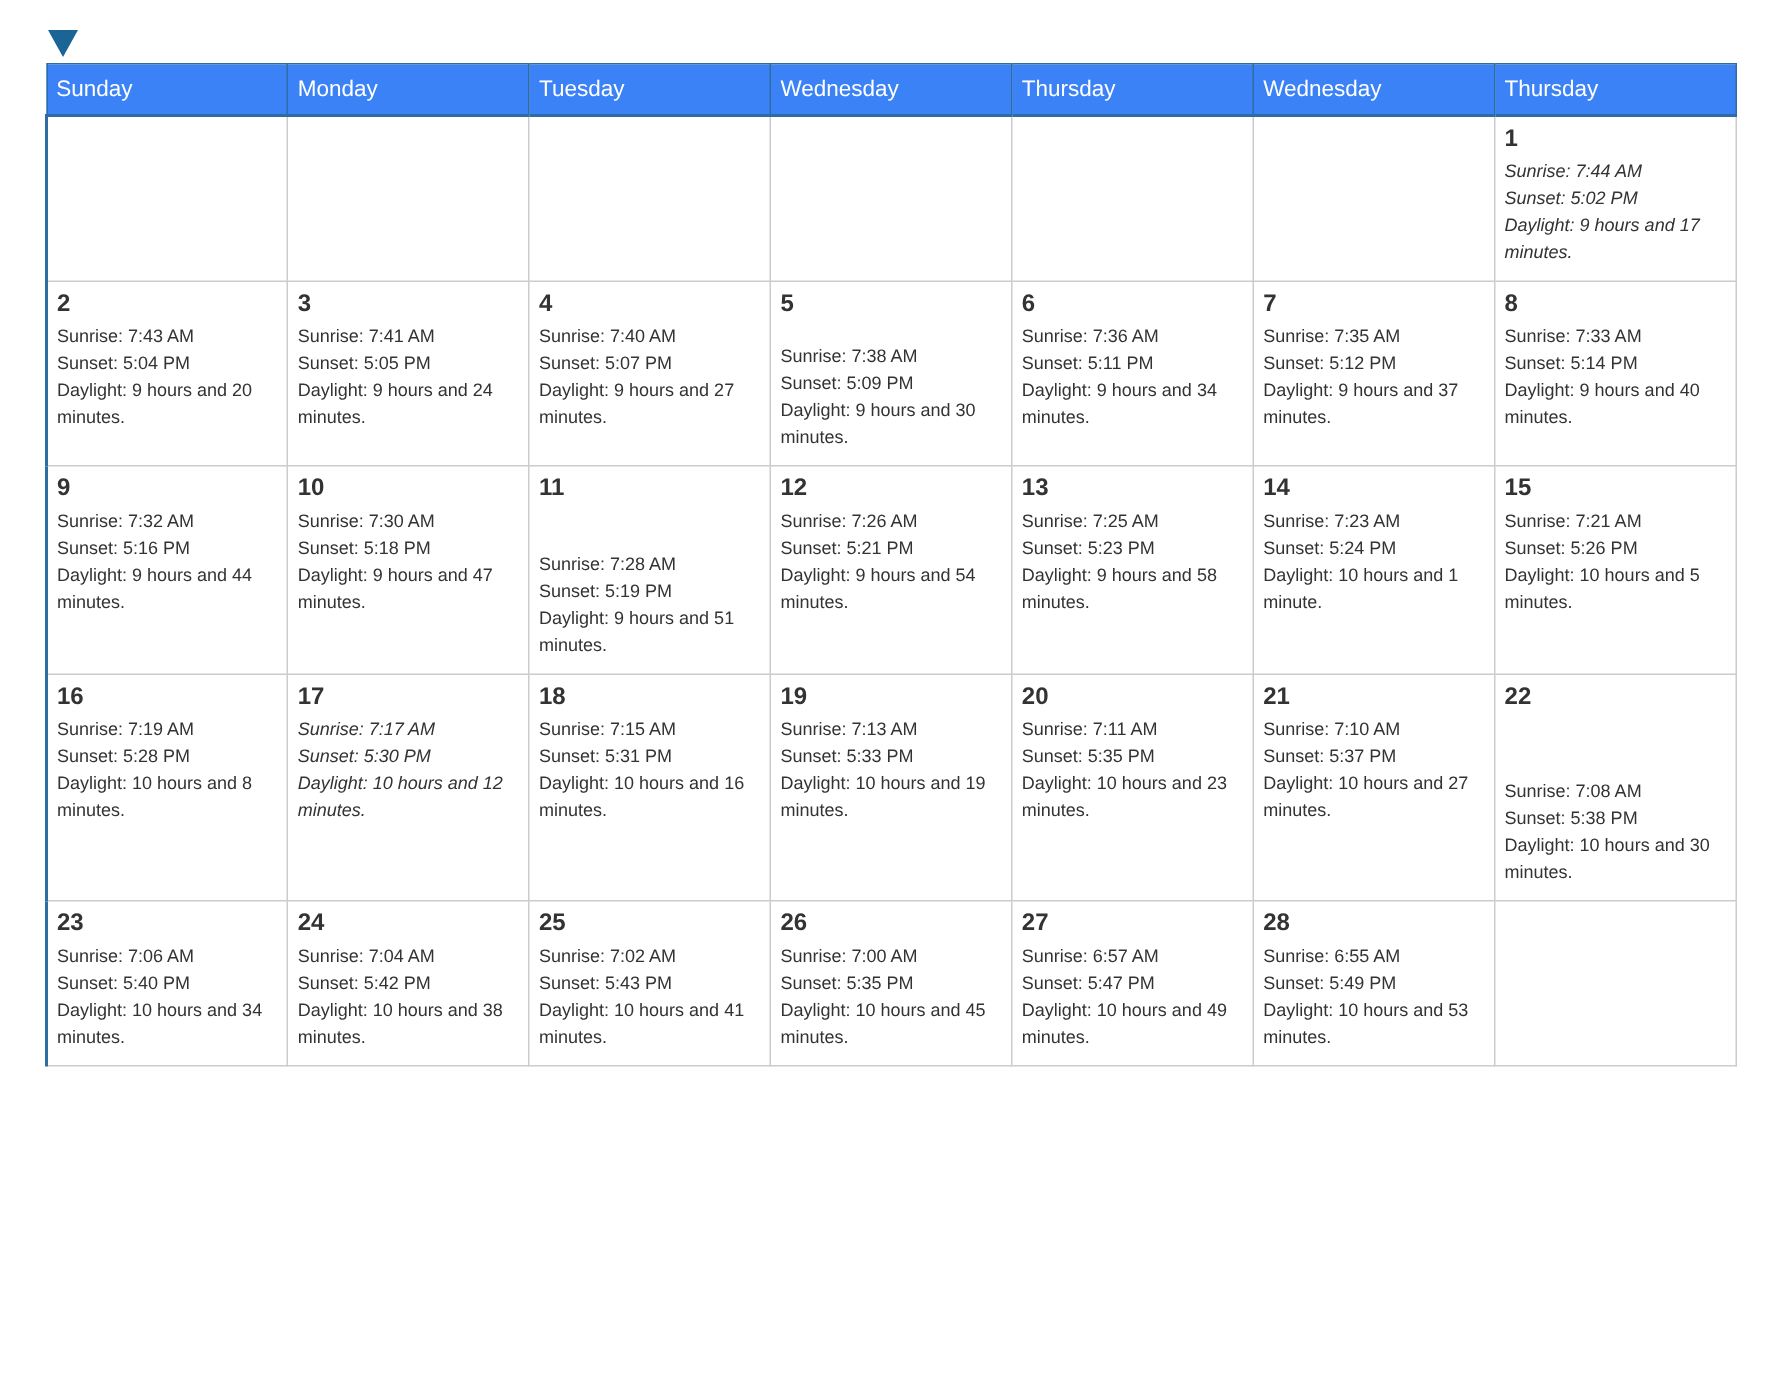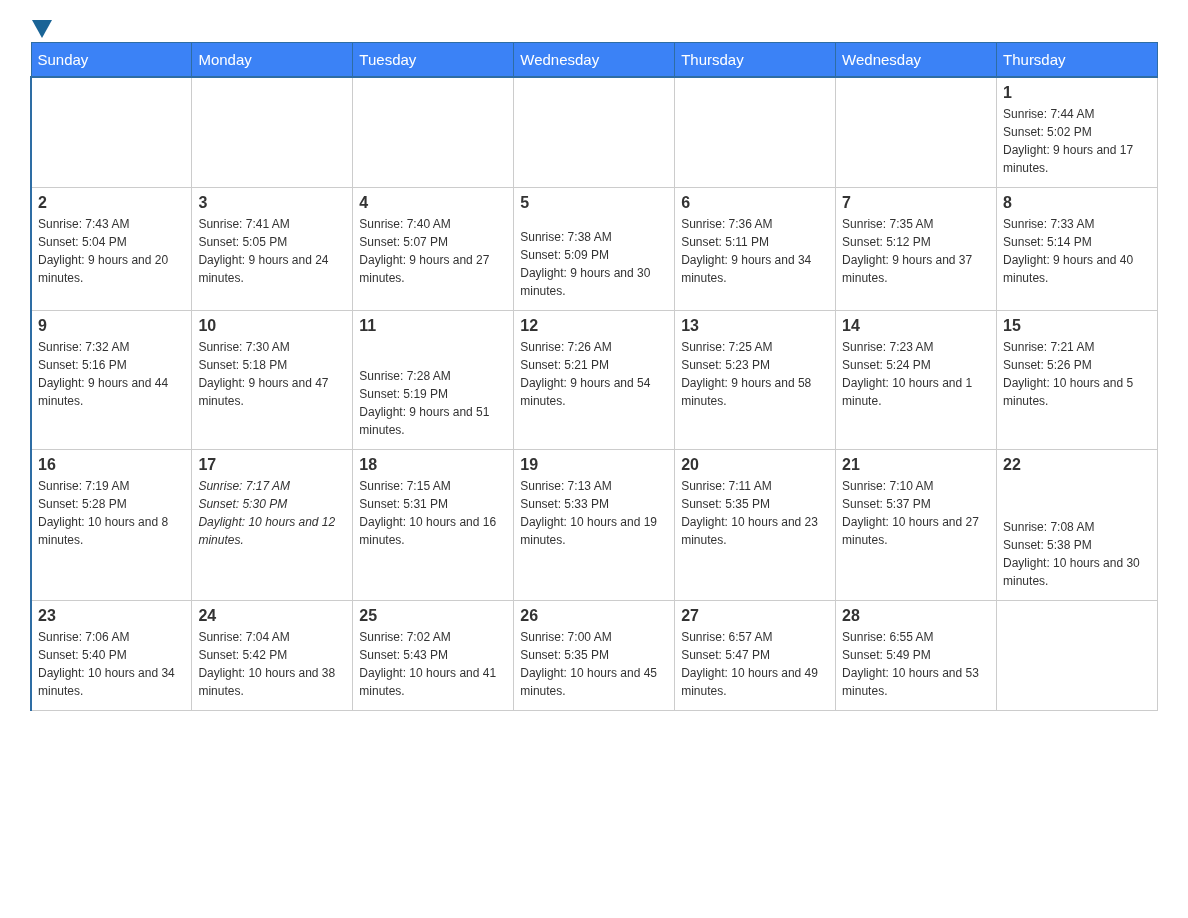--- a/index.html
+++ b/index.html
@@ -117,21 +117,21 @@
   <tbody id="calendar-body">
   <tr>
         <td class="empty-cell"></td>
         <td class="empty-cell"></td>
         <td class="empty-cell"></td>
         <td class="empty-cell"></td>
         <td class="empty-cell"></td>
         <td class="empty-cell"></td>
         <td>
           <span class="day-number">1</span>
-          <div class="day-info" style="white-space: pre-line;">Sunrise: 7:44 AM
+          <div class="day-info" style="white-space: pre-line; font-style: italic;">Sunrise: 7:44 AM
 Sunset: 5:02 PM
 Daylight: 9 hours and 17 minutes.</div>
         </td>
       </tr>
       <tr>
         <td>
           <span class="day-number">2</span>
           <div class="day-info" style="white-space: pre-line;">Sunrise: 7:43 AM
 Sunset: 5:04 PM
 Daylight: 9 hours and 20 minutes.</div>

